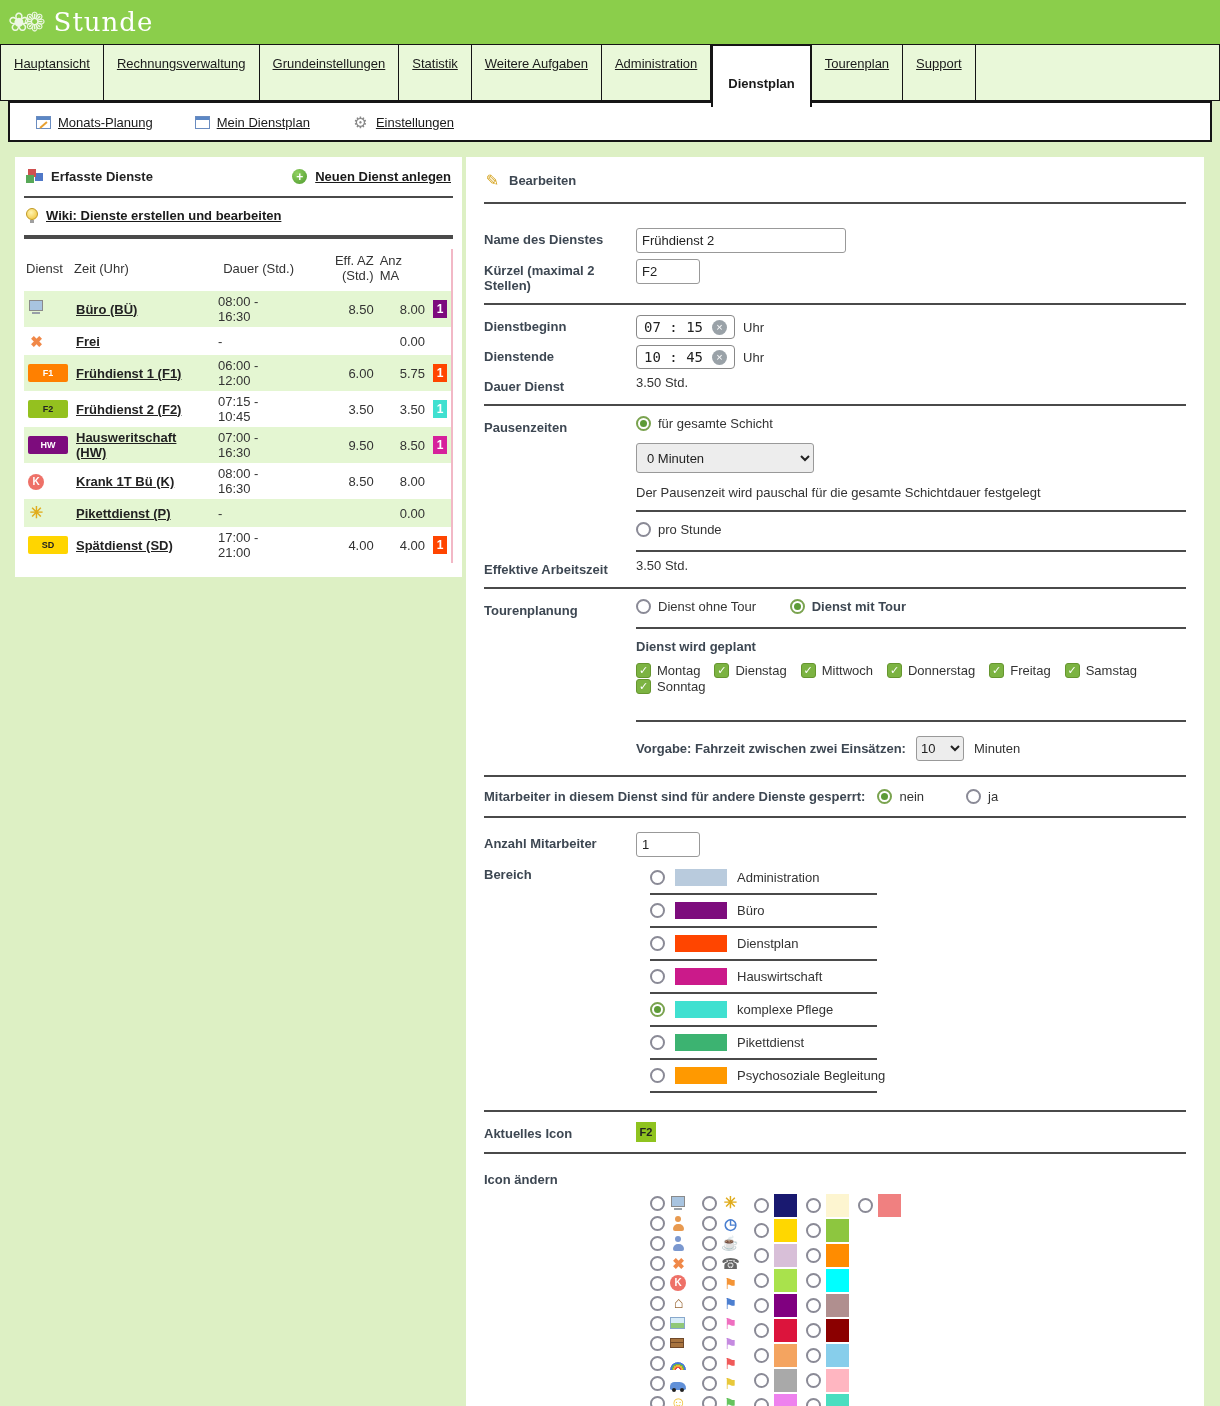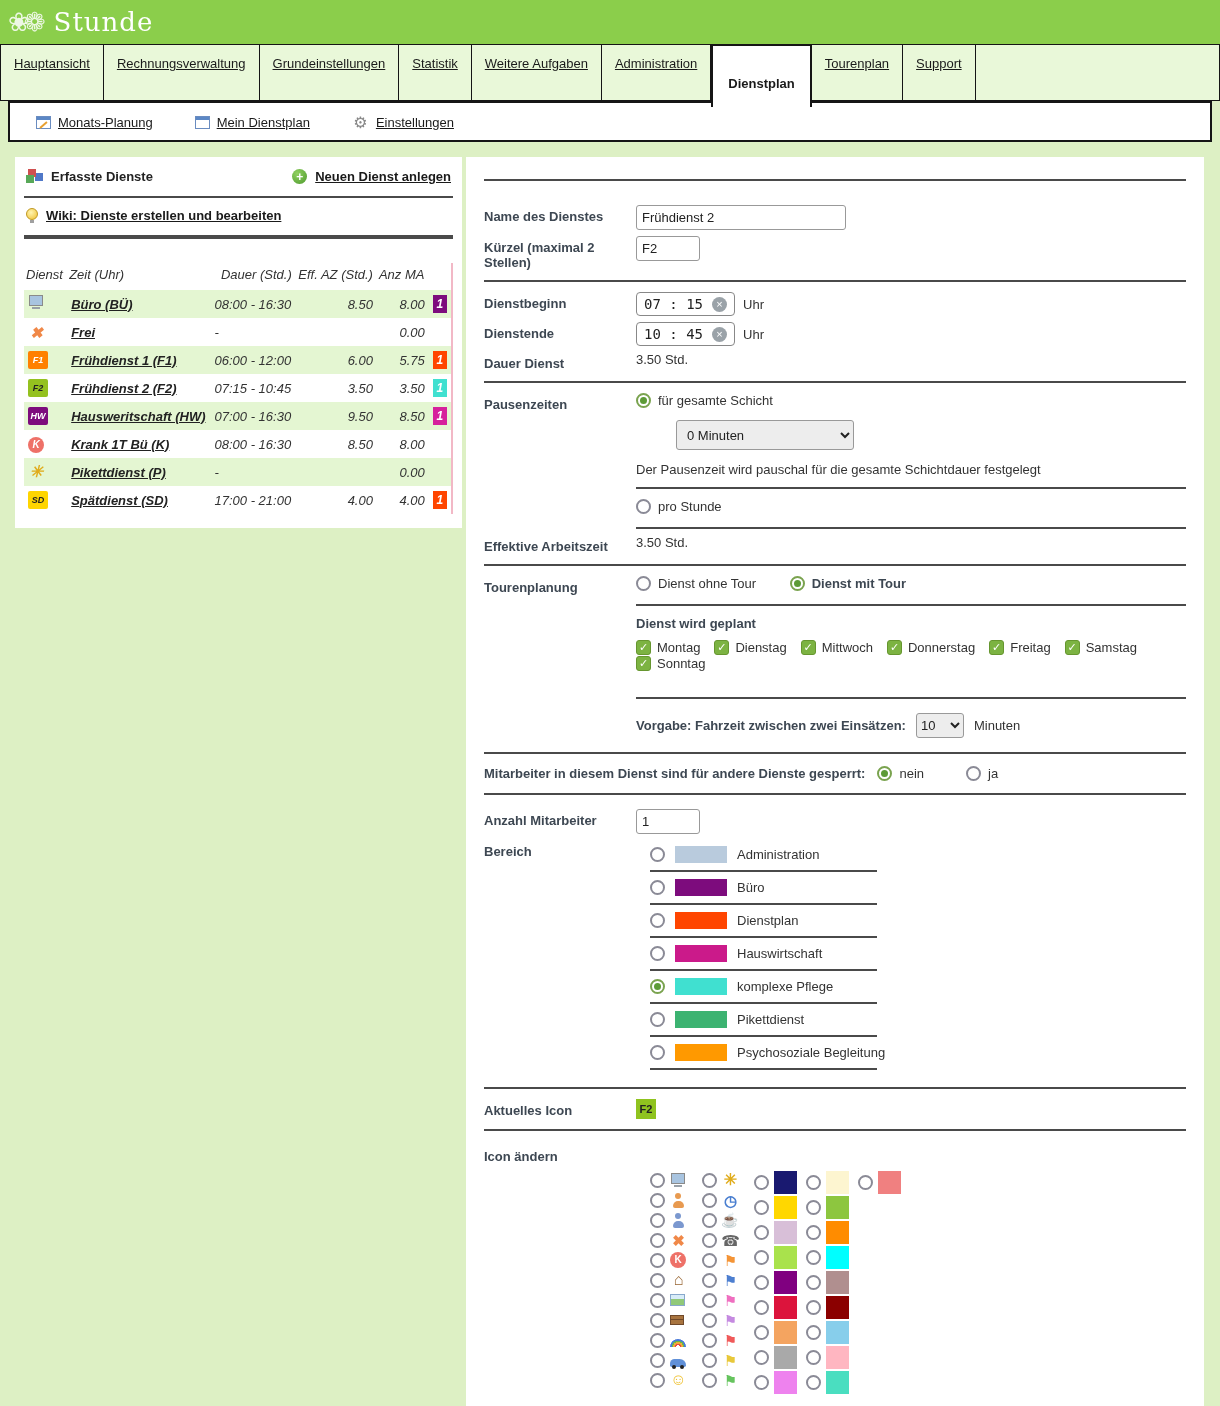--- a/index.html
+++ b/index.html
@@ -32,31 +32,31 @@
   .left-panel { width:447px; padding:10px 9px 14px 9px; }
   .right-panel { width:738px; min-height:1256px; padding:12px 18px 30px 18px; }
   
   .panel-head { display:flex; justify-content:space-between; align-items:center; padding:2px 2px 6px 2px; }
   .head-left, .head-right, .wiki-row { display:inline-flex; align-items:center; gap:8px; }
   .panel-title { font-weight:bold; color:#222; }
   .link { font-weight:bold; color:#1a1a1a; text-decoration:underline; cursor:pointer; }
   .lrule { border:none; border-top:2px solid #4a4a4a; margin:6px 0; }
   .lrule.dbl { border-bottom:2px solid #4a4a4a; height:4px; margin:8px 0 4px 0; }
   .wiki-row { padding:4px 2px; }
-  .svc-table { width:100%; border-collapse:collapse; margin-top:24px; border-right:2px solid #f2b8c6;font-style:italic; }
+  .svc-table { width:100%; border-collapse:collapse; margin-top:10px; border-right:2px solid #f2b8c6; }
   .svc-table th { font-weight:normal; color:#333; text-align:left; padding:4px 4px 8px 2px; }
   .svc-table th.r { text-align:right; }
   .svc-table td { padding:3px 4px; height:28px; }
   .svc-table td.r { text-align:right; }
   tr.odd td { background:#e4f6d2; }
   .svc-link { font-weight:bold; color:#222; text-decoration:underline; cursor:pointer; }
   .badge { display:inline-block; min-width:14px; padding:2px 3px; color:#fff; font-weight:bold; font-size:12px; text-align:center; }
   
   .ic { display:inline-flex; align-items:center; justify-content:center; width:17px; height:17px; line-height:1; flex-shrink:0; position:relative; }
-  .ic-letter { font-weight:bold; font-size:9px; border-radius:2px; width:20px; height:18px; }
+  .ic-letter { font-weight:bold; font-size:9px; border-radius:2px; width:40px; height:18px; }
   .ic-x::before { content:"✖"; color:#f08848; font-size:15px; font-weight:bold; }
   .ic-asterisk::before { content:"✳"; color:#e0ac1c; font-size:16px; font-weight:bold; }
   .ic-k { background:#ee7168; color:#fff; border-radius:50%; font-weight:bold; font-size:10px; width:16px; height:16px; }
   .ic-computer::before { content:""; position:absolute; top:1px; left:1px; width:12px; height:9px; background:#a8c4e0; border:1px solid #8a8a8a; }
   .ic-computer::after { content:""; position:absolute; bottom:2px; left:4px; width:8px; height:2px; background:#98a0a8; }
   .ic-person-orange::before, .ic-person-blue::before { content:""; position:absolute; top:1px; left:5px; width:6px; height:6px; border-radius:50%; }
   .ic-person-orange::after, .ic-person-blue::after { content:""; position:absolute; bottom:1px; left:3px; width:11px; height:7px; border-radius:5px 5px 2px 2px; }
   .ic-person-orange::before, .ic-person-orange::after { background:#e89a50; }
   .ic-person-blue::before, .ic-person-blue::after { background:#7b98cf; }
   .ic-house::before { content:"⌂"; color:#996633; font-size:16px; font-weight:bold; }
@@ -94,21 +94,21 @@
   .flabel { width:152px; flex-shrink:0; font-weight:bold; color:#3d4752; padding-top:4px; }
   .ffield { display:flex; align-items:center; gap:8px; flex-wrap:wrap; }
   .txt { border:1px solid #999; border-radius:3px; padding:4px 5px; font-size:13px; font-family:"Liberation Sans", sans-serif; color:#222; }
   .w210 { width:210px; } .w64 { width:64px; }
   .timebox { display:inline-flex; align-items:center; gap:9px; border:1px solid #888; border-radius:4px; padding:3px 7px; background:#fff; }
   .time-text { font-family:"DejaVu Sans Mono", monospace; font-size:14px; color:#222; }
   .time-clear { width:15px; height:15px; border-radius:50%; background:#9aa2a8; color:#fff; display:inline-flex; align-items:center; justify-content:center; font-size:11px; cursor:pointer; }
   .time-clear::before { content:"×"; }
   .plain { color:#333; }
   select { font-family:"Liberation Sans", sans-serif; font-size:13px; color:#222; background:#ededed; border:1px solid #999; border-radius:3px; }
-  .sel-pause { width:178px; height:30px; padding:0 6px;margin-left:40px; }
+  .sel-pause { width:178px; height:30px; padding:0 6px; }
   .sel-min { width:48px; height:25px; }
   .radio { width:15px; height:15px; border-radius:50%; border:2px solid #8a8a96; background:#fff; display:inline-block; position:relative; flex-shrink:0; cursor:pointer; }
   .radio.checked { border-color:#7aa34f; }
   .radio.checked::after { content:""; position:absolute; top:2px; left:2px; right:2px; bottom:2px; border-radius:50%; background:#5d9b37; }
   .opt { display:inline-flex; align-items:center; gap:7px; }
   .opt .olabel { color:#333; }
   .opt.bold .olabel { font-weight:bold; color:#3d4752; }
   .gap30 { margin-left:30px; }
   .cb { width:15px; height:15px; border-radius:3px; background:#7cb342; border:1px solid #66962f; color:#fff; font-size:11px; display:inline-flex; align-items:center; justify-content:center; cursor:pointer; flex-shrink:0; }
   .day-item { display:inline-flex; align-items:center; gap:6px; margin-right:14px; }
@@ -255,20 +255,24 @@
             <td>17:00 - 21:00</td>
             <td class="r">4.00</td>
             <td class="r">4.00</td>
             <td><span class="badge" style="background: rgb(255, 69, 0);">1</span></td>
           </tr>
         </tbody>
     </table>
   </div>
 
   <div class="panel right-panel">
+    <div class="section-head">
+      <span class="ic ic-pencil"></span>
+      <span class="section-title">Bearbeiten</span>
+    </div>
     <hr class="rule">
 
     <div class="frow" style="margin-top:24px;">
       <div class="flabel">Name des Dienstes</div>
       <div class="ffield">
         <input class="txt w210" type="text" value="Frühdienst 2" style="">
       </div>
     </div>
     <div class="frow">
       <div class="flabel">Kürzel (maximal 2 Stellen)</div>

